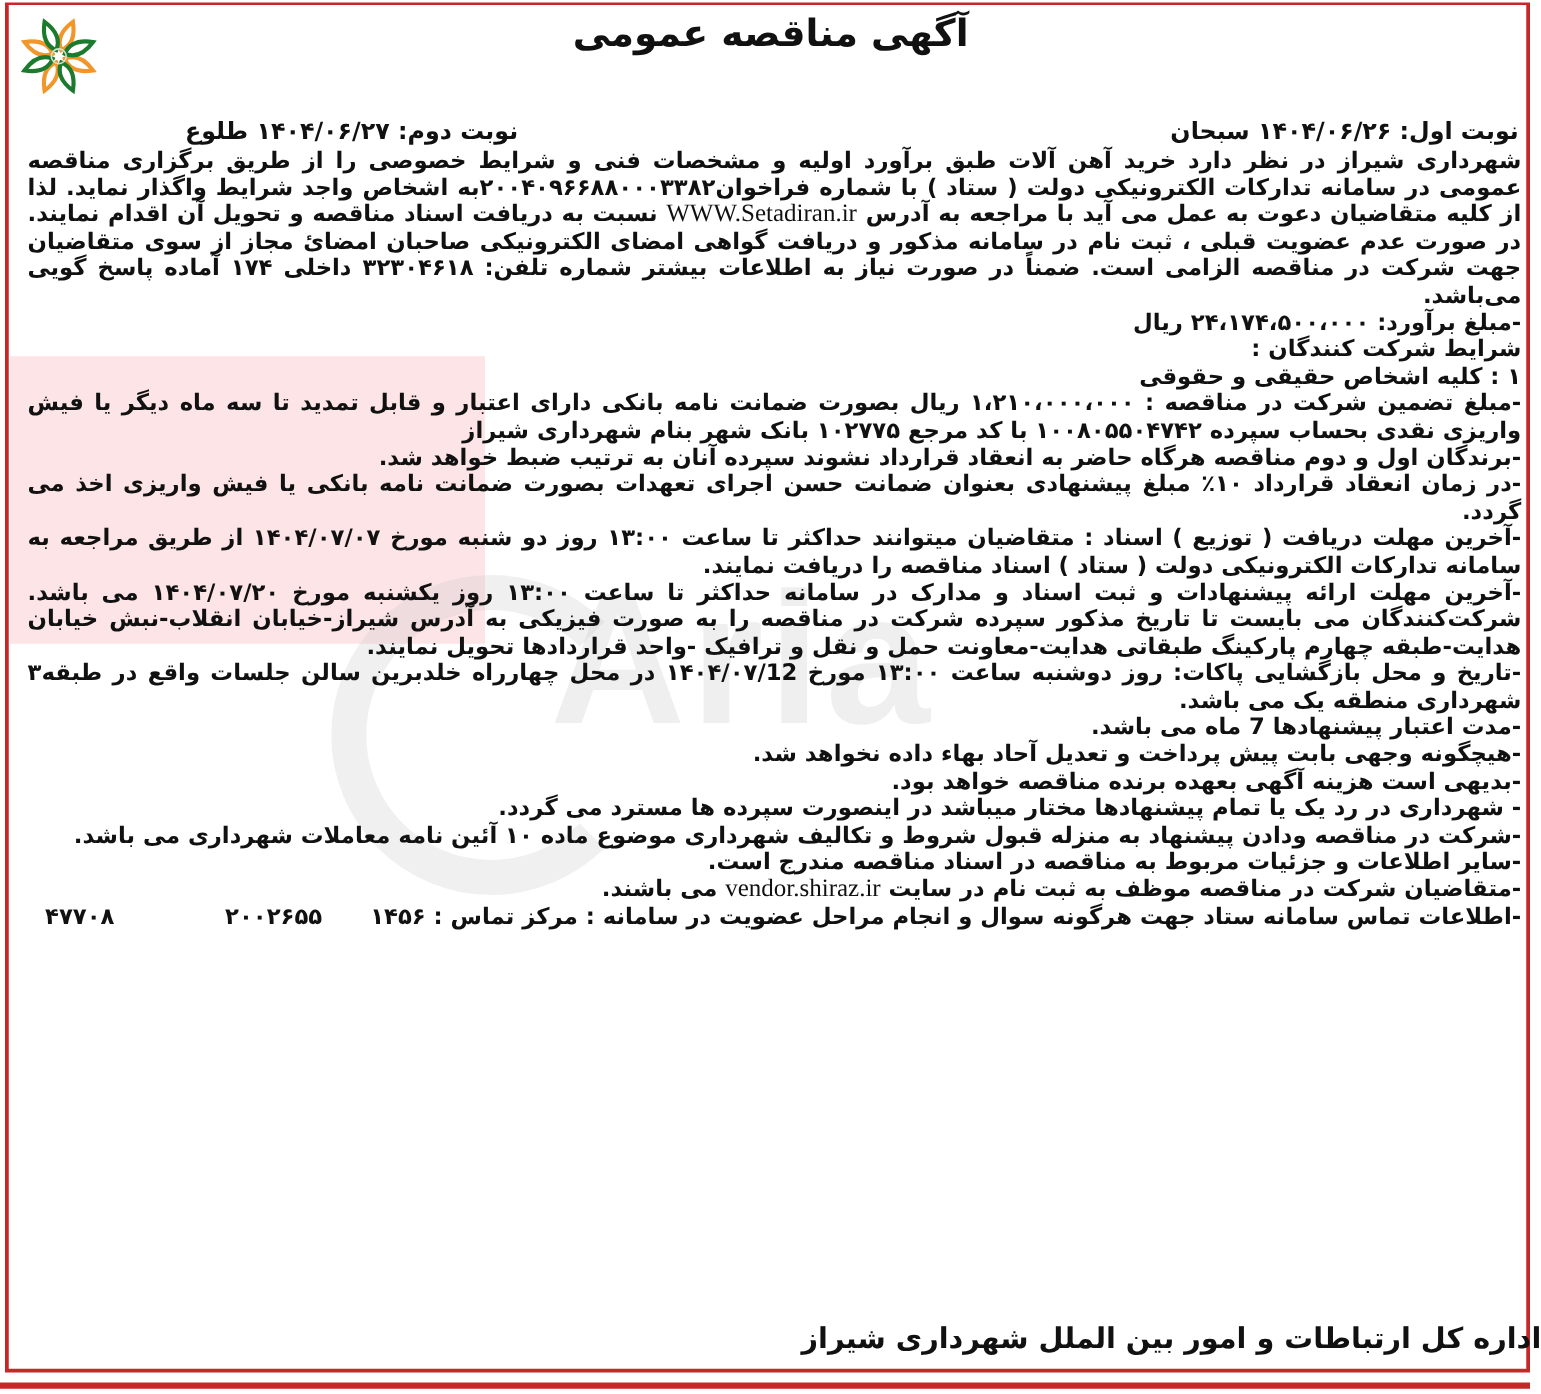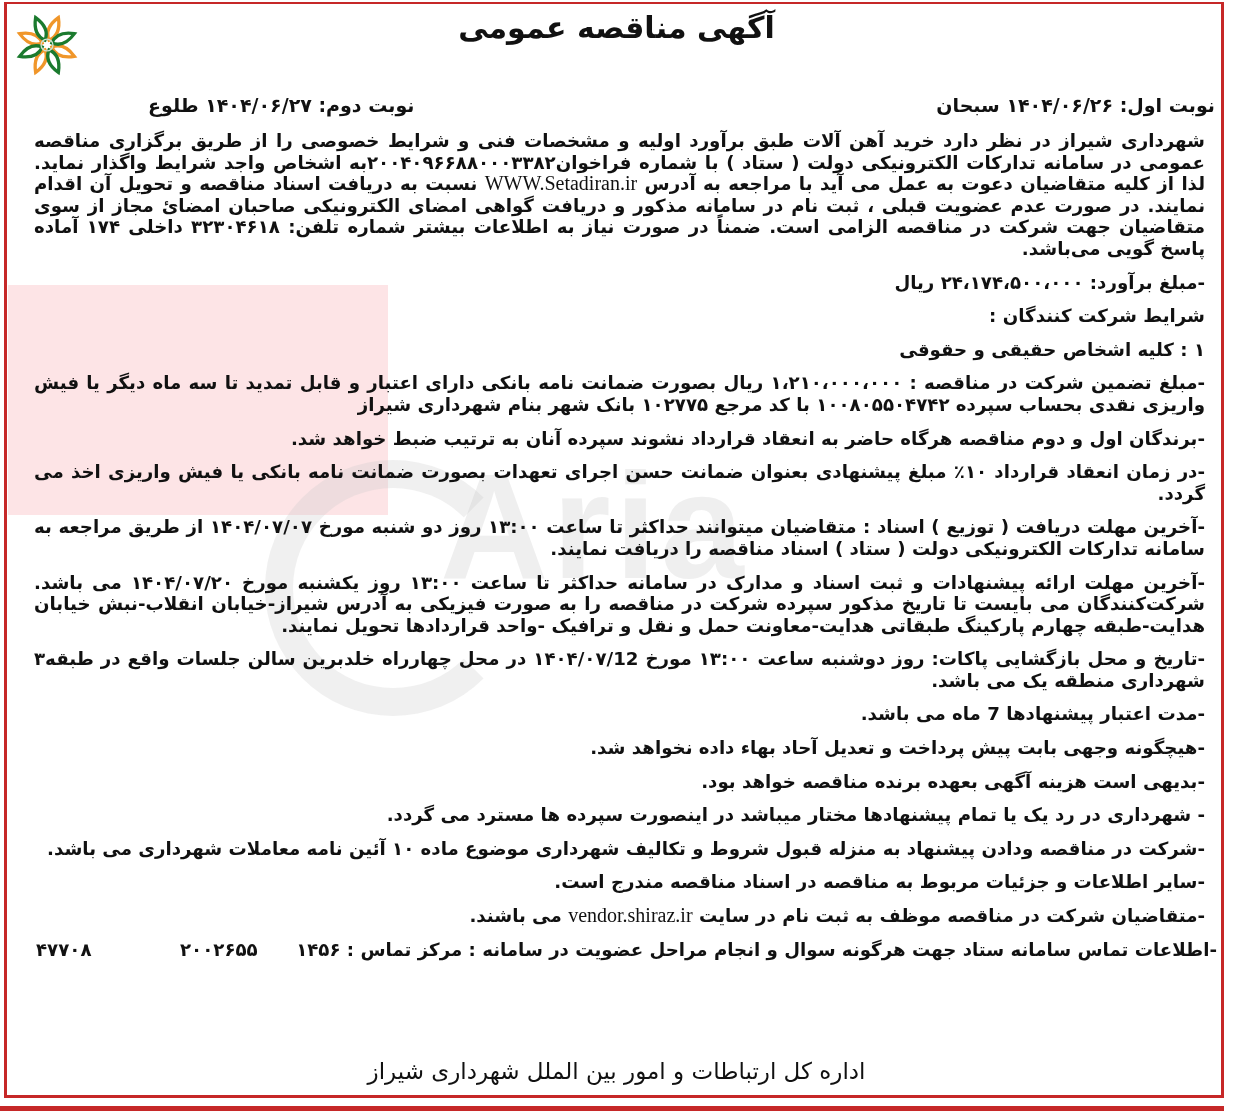--- a/index.html
+++ b/index.html
@@ -16,27 +16,27 @@
                       color: rgba(190,190,190,0.25); z-index: 0; font-family: "Liberation Sans", sans-serif; letter-spacing: 4px; }
     .logo { position: absolute; left: 14px; top: 10px; width: 66px; height: 70px; z-index: 2; }
     .header { position: absolute; top: 0; left: 0; width: 100%; text-align: center; z-index: 2; }
     .title { font-size: 30px; font-weight: bold; margin-top: 8px; line-height: 40px; }
     .number { font-size: 30px; font-weight: bold; line-height: 40px; margin-top: 6px; }
     .turns { position: absolute; top: 94px; left: 0; width: 100%; height: 24px; z-index: 2; font-size: 19px; font-weight: bold; }
     .turn-first { position: absolute; right: 18px; direction: rtl; }
     .turn-second { position: absolute; left: 148px; direction: rtl; text-align: center; }
     .body-text { position: absolute; top: 118px; right: 16px; width: 1195px; direction: rtl; text-align: justify;
                  z-index: 2; font-size: 18.2px; font-weight: bold; line-height: 21.6px; }
-    .body-text p { margin: 12px; }
+    .body-text p { margin: 0; }
     .contact-line { position: relative; height: 22px; }
     .contact-line .lbl { position: absolute; right: 0; }
     .contact-line .n1 { position: absolute; left: 158px; direction: ltr; }
     .contact-line .n2 { position: absolute; left: 14px; direction: ltr; }
-    .footer { position: absolute; top: 1058px; left: 0; width: 100%; text-align: center; z-index: 2;
-              font-size: 23px; font-weight: normal; direction: rtl; }
+    .footer { position: absolute; top: 1058px; left: 0; width: 100%; text-align: right; z-index: 2;
+              font-size: 23px; font-weight: bold; direction: rtl; }
     .latin { font-family: "Liberation Serif", serif; font-weight: normal; font-size: 20px; }
   </style>
 </head>
 <body>
 
 <div class="frame"></div>
 <div class="bottom-rule"></div>
 
 <div class="watermark-block"></div>
 <div class="watermark-arc"></div>

